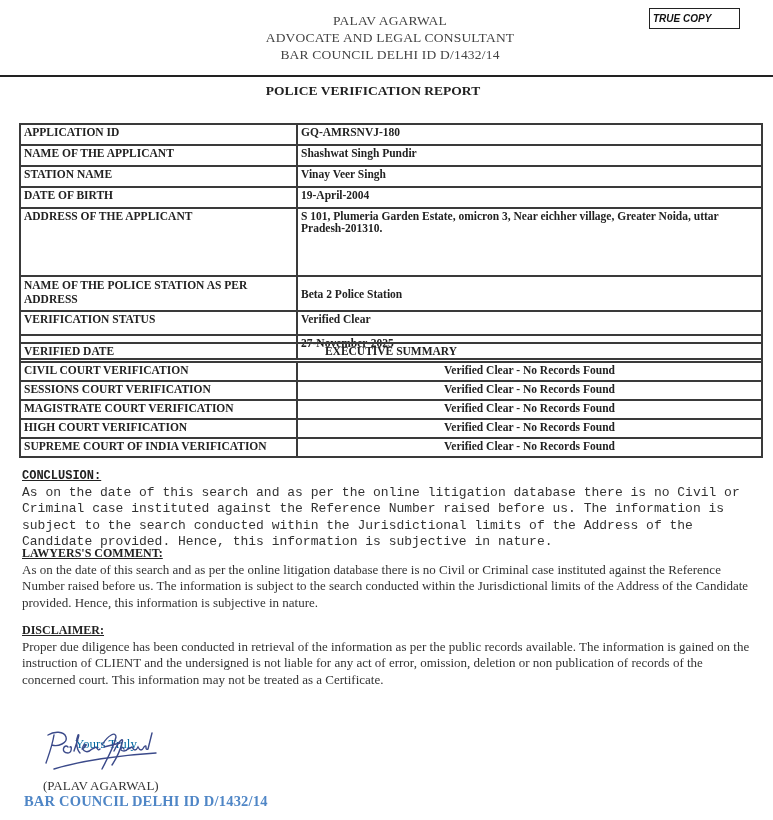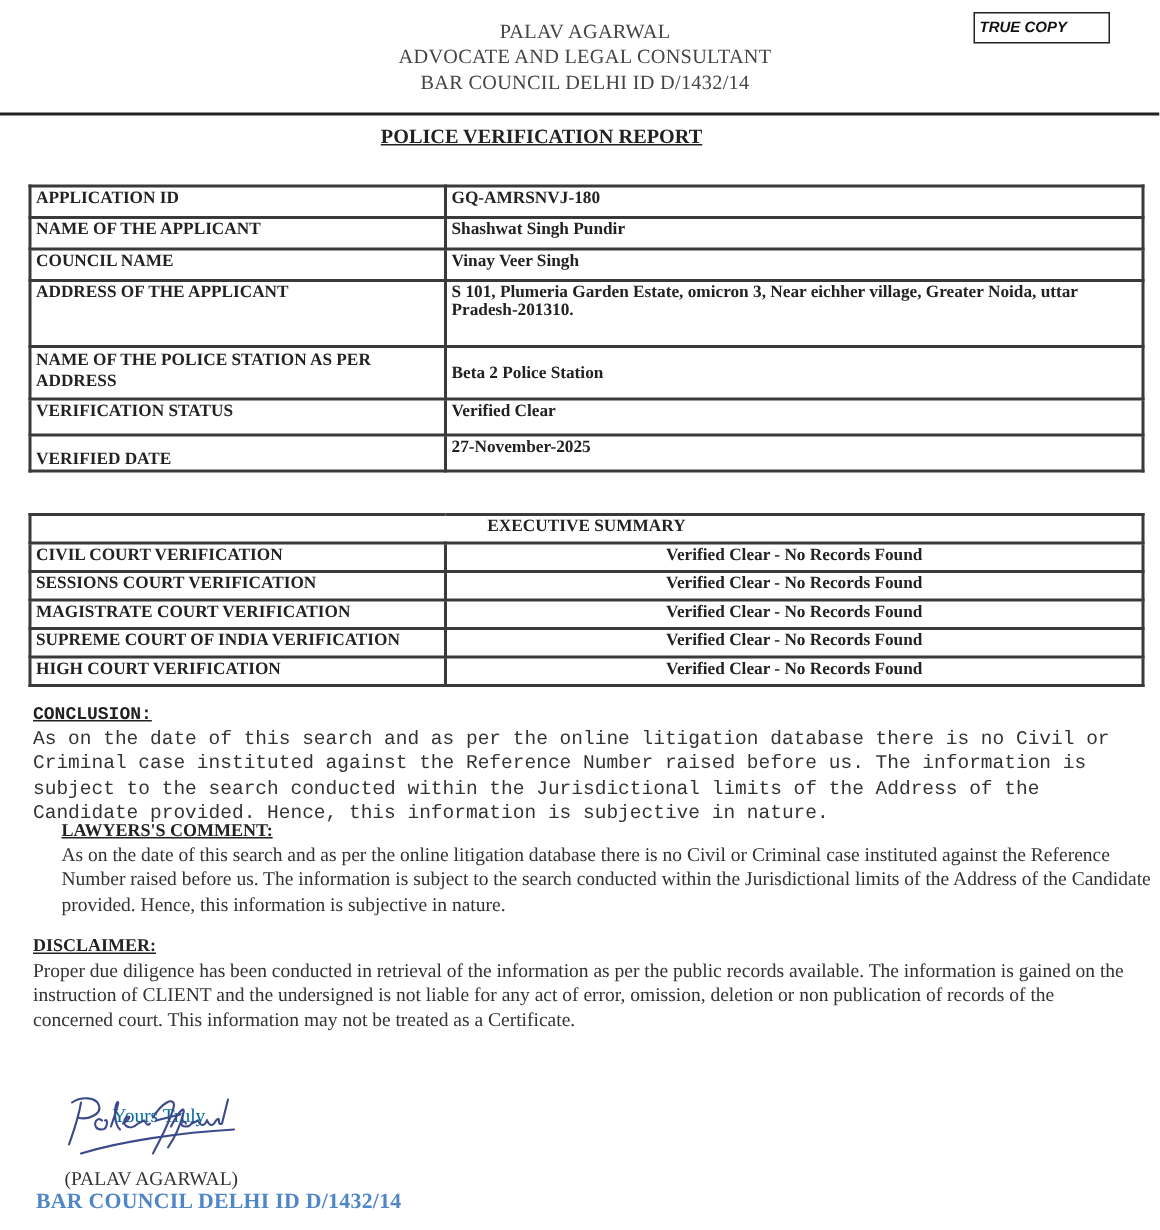--- a/index.html
+++ b/index.html
@@ -1,20 +1,20 @@
 <!DOCTYPE html>
 <html><head>
 <meta charset="utf-8">
 <style>
   html, body { margin:0; padding:0; background:#ffffff; }
   body { width:773px; height:820px; position:relative; overflow:hidden; font-family:"Liberation Serif","DejaVu Serif",serif; color:#222; }
   .letterhead { position:absolute; left:0; top:12px; width:780px; text-align:center; font-size:13.5px; line-height:17px; color:#444; letter-spacing:0.2px; }
   .true-copy { position:absolute; left:649px; top:8px; width:86px; height:19px; border:1.5px solid #222; font-family:"Liberation Sans","DejaVu Sans",sans-serif; font-weight:bold; font-style:italic; font-size:10px; line-height:19px; padding-left:3px; box-sizing:content-box; color:#111; }
   .rule { position:absolute; left:0; top:75px; width:773px; height:1.5px; background:#222; }
-  .report-title { position:absolute; left:4px; top:83px; width:714px; text-align:center; font-weight:bold; font-size:13.5px; text-decoration:underline; color:#222; }
+  .report-title { position:absolute; left:16px; top:83px; width:714px; text-align:center; font-weight:bold; font-size:13.5px; color:#222; }
   table { border-collapse:collapse; position:absolute; left:19px; font-size:11.5px; }
   td { border:2px solid #3a3a3a; padding:1px 3px; vertical-align:top; font-weight:bold; color:#222; }
   .t1 { top:123px; width:744px; }
   .t1 td.k { width:269px; }
   .t2 { top:342px; width:744px; }
   .t2 td.k { width:269px; }
   .t2 td.v { text-align:center; }
   .t2 td.head { text-align:center; }
   .section { position:absolute; left:22px; width:730px; font-size:13px; line-height:16.5px; color:#333; }
   .section .h { font-weight:bold; text-decoration:underline; font-size:12px; color:#222; }
@@ -42,24 +42,28 @@
   <tbody>
       <tr style="height:21px;">
     <td class="k">APPLICATION ID</td>
     <td>GQ-AMRSNVJ-180</td>
   </tr>
   <tr style="height:21px;">
     <td class="k">NAME OF THE APPLICANT</td>
     <td>Shashwat Singh Pundir</td>
   </tr>
   <tr style="height:21px;">
-    <td class="k">COUNCIL NAME</td>
+    <td class="k">STATION NAME</td>
     <td>Vinay Veer Singh</td>
   </tr>
-  <tr style="height:44px;">
+  <tr style="height:21px;">
+    <td class="k">DATE OF BIRTH</td>
+    <td>19-April-2004</td>
+  </tr>
+  <tr style="height:68px;">
     <td class="k">ADDRESS OF THE APPLICANT</td>
     <td>S 101, Plumeria Garden Estate, omicron 3, Near eichher village, Greater Noida, uttar Pradesh-201310.</td>
   </tr>
   <tr style="height:35px;">
     <td class="k" style="line-height:14px;">NAME OF THE POLICE STATION AS PER ADDRESS</td>
     <td style="vertical-align:middle;">Beta 2 Police Station</td>
   </tr>
   <tr style="height:24px;margin-top:18px;">
     <td class="k">VERIFICATION STATUS</td>
     <td>Verified Clear</td>
@@ -82,36 +86,36 @@
   </tr>
   <tr style="height:19px;">
     <td class="k">SESSIONS COURT VERIFICATION</td>
     <td class="v">Verified Clear - No Records Found</td>
   </tr>
   <tr style="height:19px;padding-left:24px;">
     <td class="k">MAGISTRATE COURT VERIFICATION</td>
     <td class="v">Verified Clear - No Records Found</td>
   </tr>
   <tr style="height:19px;">
-    <td class="k">SUPREME COURT OF INDIA VERIFICATION</td>
+    <td class="k">HIGH COURT VERIFICATION</td>
     <td class="v">Verified Clear - No Records Found</td>
   </tr>
   <tr style="height:19px;">
-    <td class="k">HIGH COURT VERIFICATION</td>
+    <td class="k">SUPREME COURT OF INDIA VERIFICATION</td>
     <td class="v">Verified Clear - No Records Found</td>
   </tr>
 </tbody>
   </table>
 
 <div class="section" style="top:468px;font-family:Liberation Mono, monospace;">
   <div class="h">CONCLUSION:</div>
   <div>As on the date of this search and as per the online litigation database there is no Civil or Criminal case instituted against the Reference Number raised before us. The information is subject to the search conducted within the Jurisdictional limits of the Address of the Candidate provided. Hence, this information is subjective in nature.</div>
 </div>
 
-<div class="section" style="top:545px;margin-left:19px;">
+<div class="section" style="top:545px;">
   <div class="h">LAWYERS'S COMMENT:</div>
   <div>As on the date of this search and as per the online litigation database there is no Civil or Criminal case instituted against the Reference Number raised before us. The information is subject to the search conducted within the Jurisdictional limits of the Address of the Candidate provided. Hence, this information is subjective in nature.</div>
 </div>
 
 <div class="section" style="top:622px;">
   <div class="h">DISCLAIMER:</div>
   <div>Proper due diligence has been conducted in retrieval of the information as per the public records available. The information is gained on the instruction of CLIENT and the undersigned is not liable for any act of error, omission, deletion or non publication of records of the concerned court. This information may not be treated as a Certificate.</div>
 </div>
 
 <div class="yours">Yours Truly</div>

